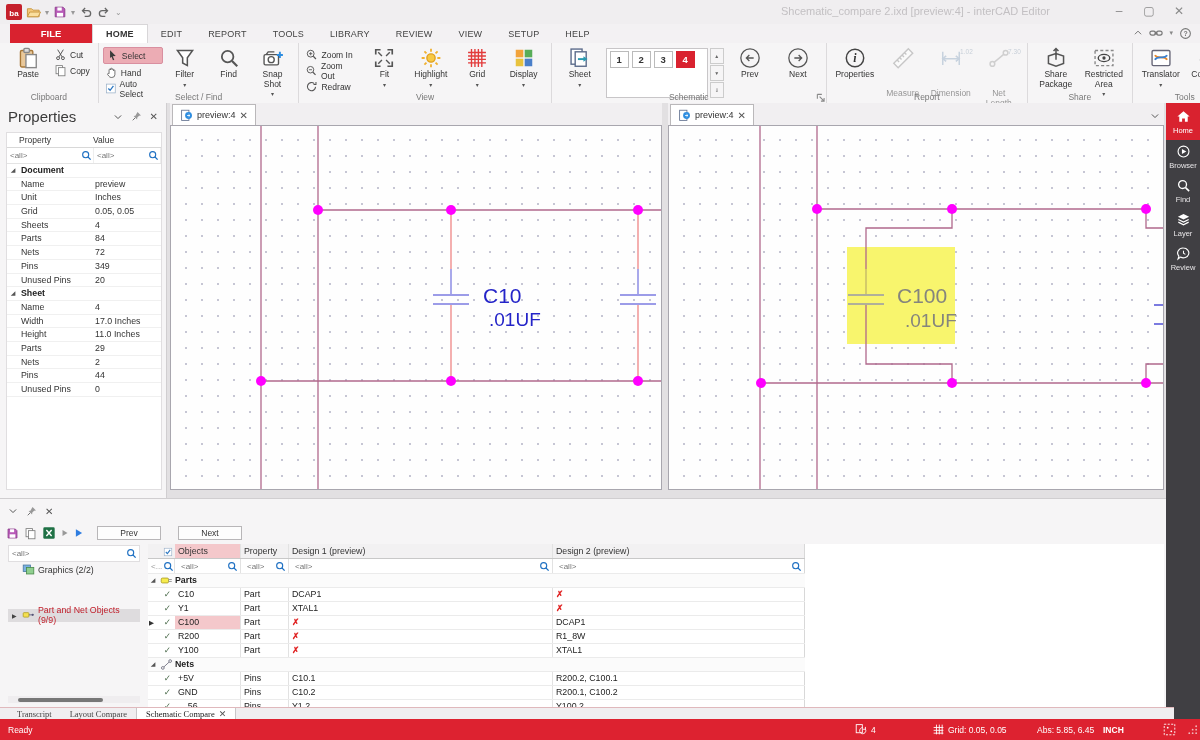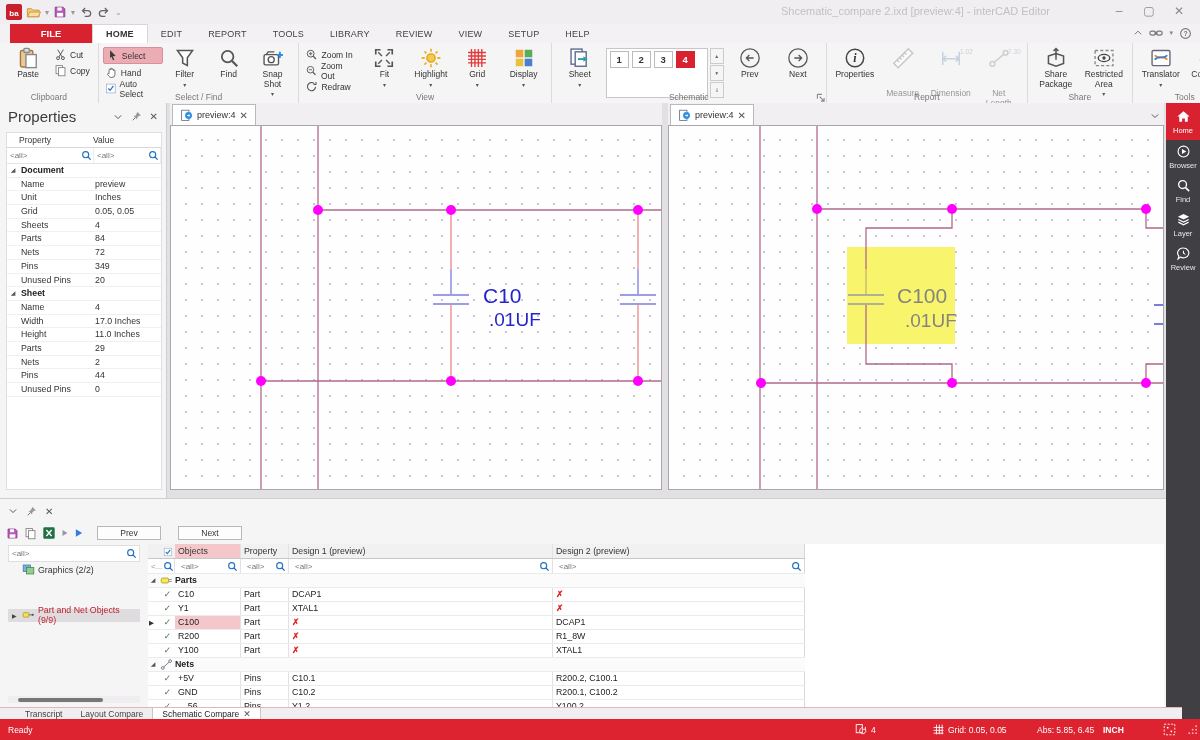--- a/index.html
+++ b/index.html
@@ -118,21 +118,21 @@
   .chk{color:#4a6a4a;}
   .grprow{background:#fbfbfb;}
   .grprow .gexp{width:10px;font-size:6px;color:#555;text-align:center;}
   .grprow .gicn{width:13px;height:13px;margin:0 2px;}
   .grprow .gname{font-weight:bold;font-size:8.8px;color:#222;}
   .filcell{position:relative;}
   .filcell input{width:100%;height:100%;border:none;outline:none;font-size:8px;color:#999;background:transparent;padding:0 13px 0 3px;box-sizing:border-box;font-family:"Liberation Sans",sans-serif;}
   .filcell .mag{position:absolute;right:2px;top:1.5px;width:11px;height:11px;}
 
   
-  .doctabs{position:absolute;left:0;top:707px;width:1166px;height:12px;background:#f0eef0;border-top:1px solid #e0b8bc;display:flex;align-items:stretch;padding-left:16px;}
+  .doctabs{position:absolute;left:0;top:707px;width:1166px;height:12px;background:#f0eef0;border-top:1px solid #e0b8bc;display:flex;align-items:stretch;padding-left:8px;font-family:Liberation Serif, serif;}
   .btab{display:flex;align-items:center;gap:4px;padding:0 9px;font-size:8.5px;color:#444;}
   .btab.active{background:#fff;border:1px solid #c8c6c8;border-top:none;color:#222;}
   .btab .bx{font-size:9px;color:#555;}
 
   
   .statusbar{position:absolute;left:0;top:719px;width:1200px;height:21px;background:#dd2230;color:#fff;}
   .statusbar .ready{position:absolute;left:8px;top:6px;font-size:8.5px;}
   .sitem{position:absolute;top:0;height:21px;display:flex;align-items:center;gap:3px;font-size:8.5px;color:#fff;}
   .sicon13{width:13px;height:13px;}
 </style>

